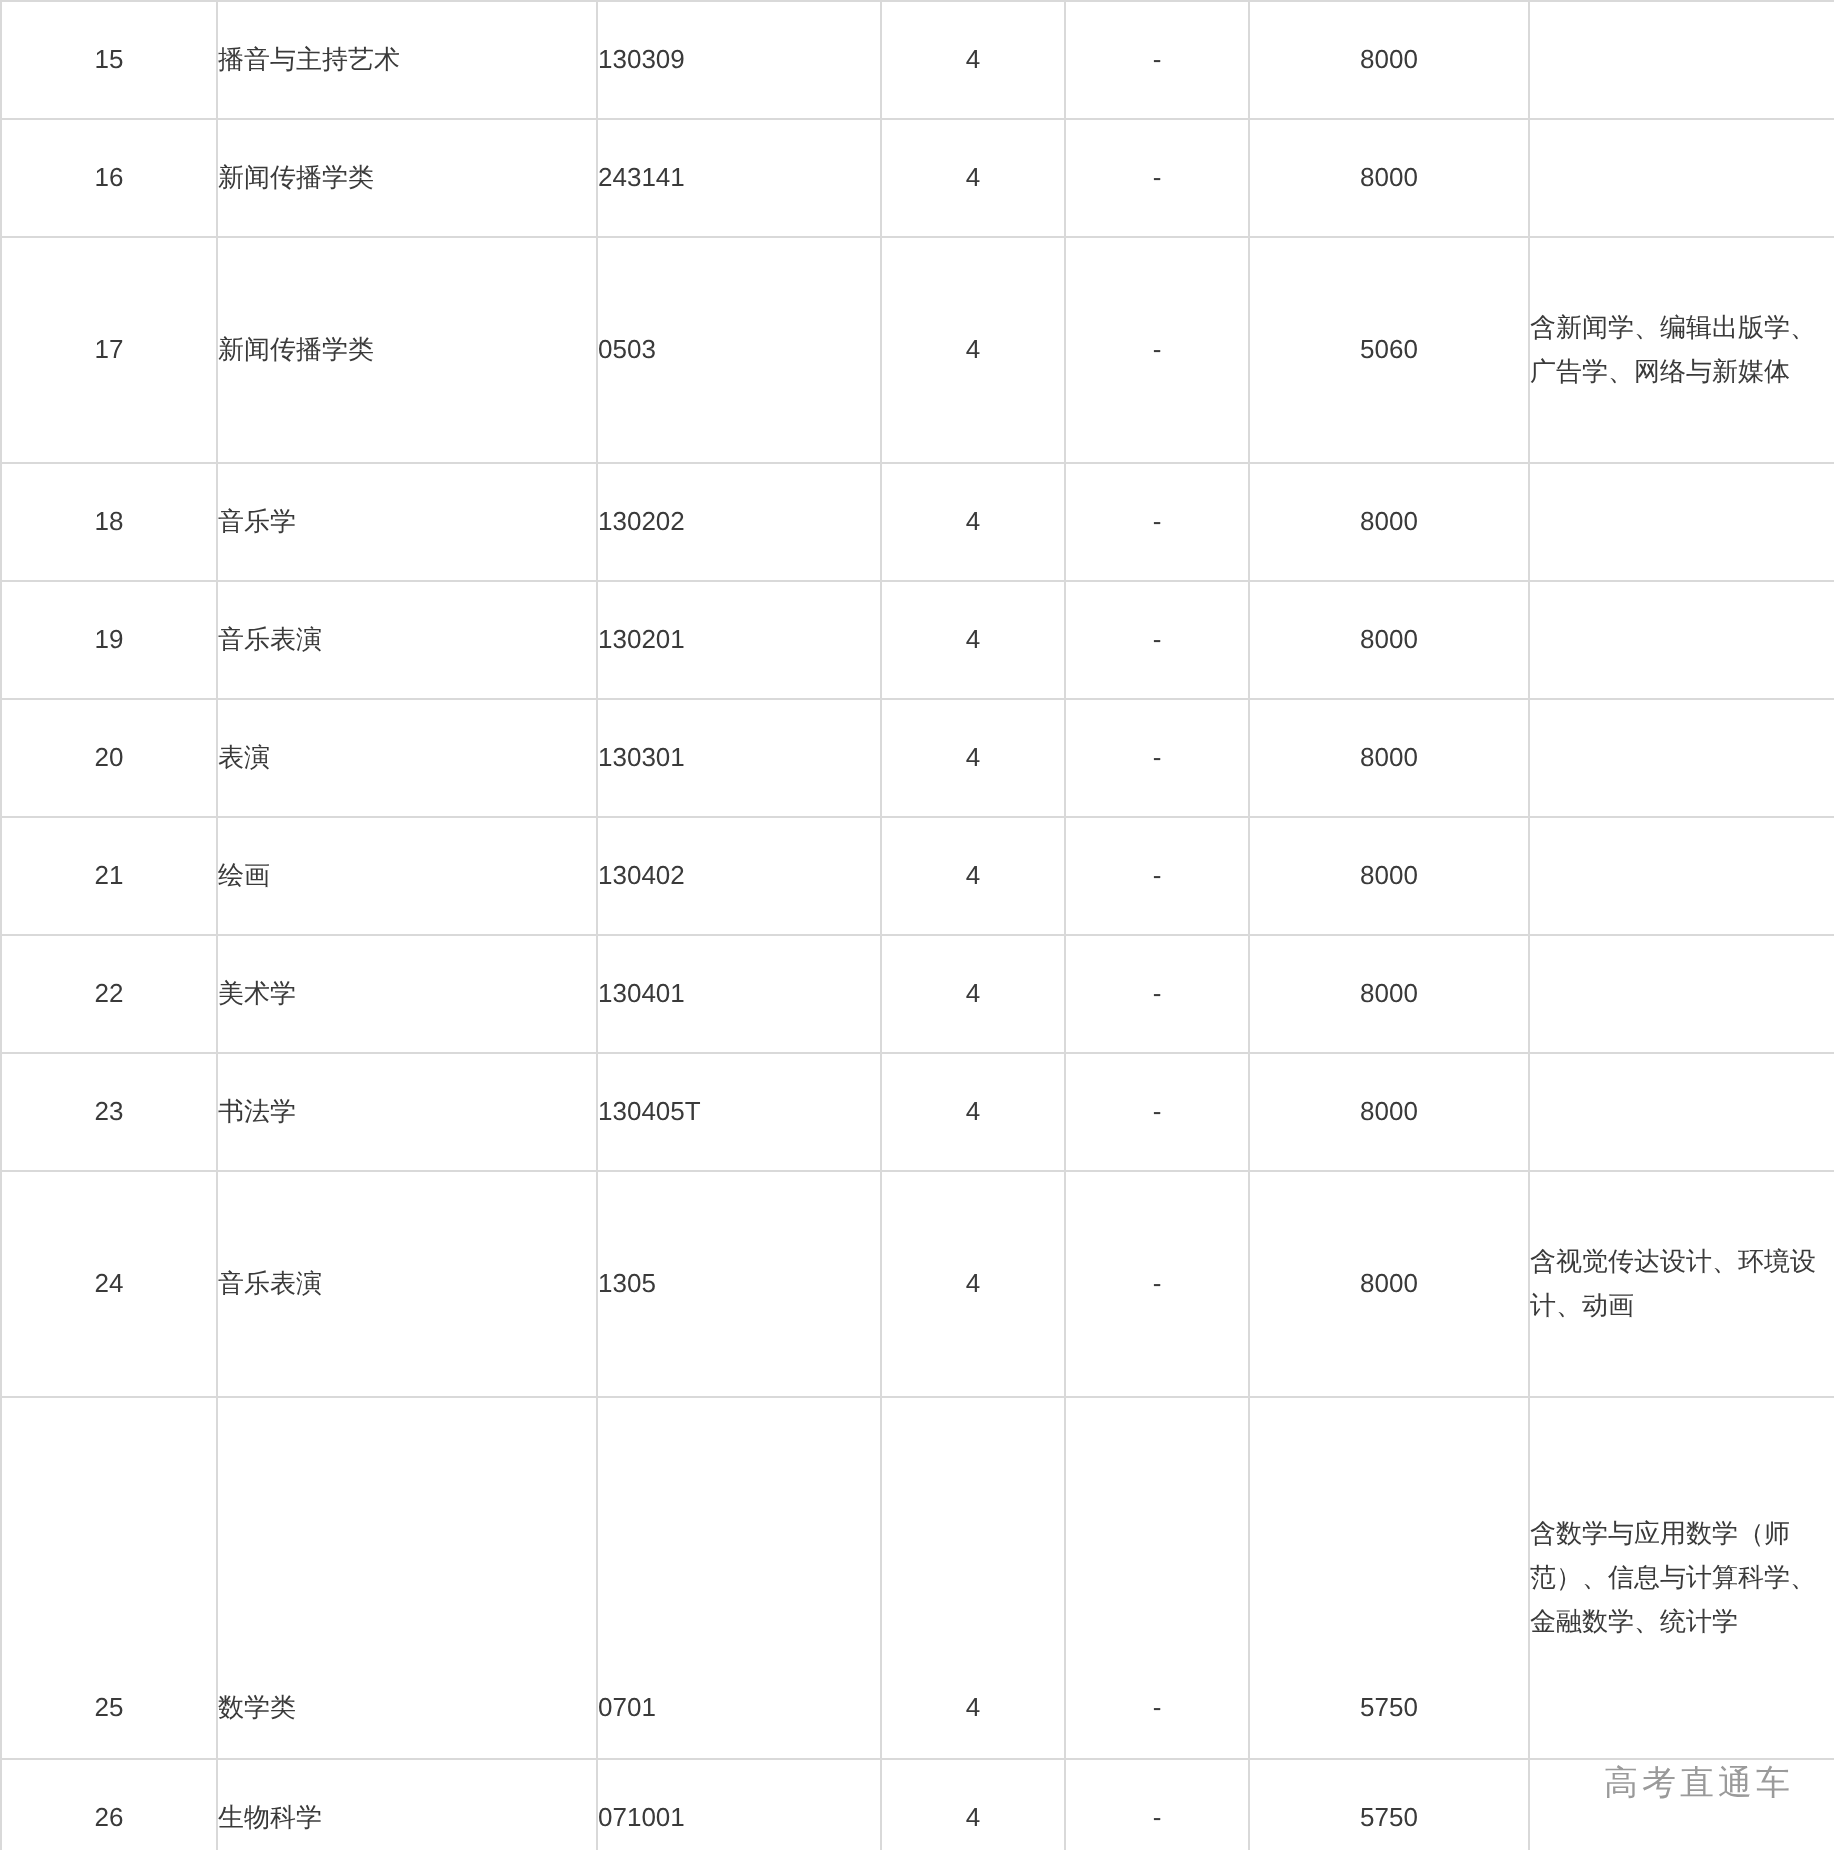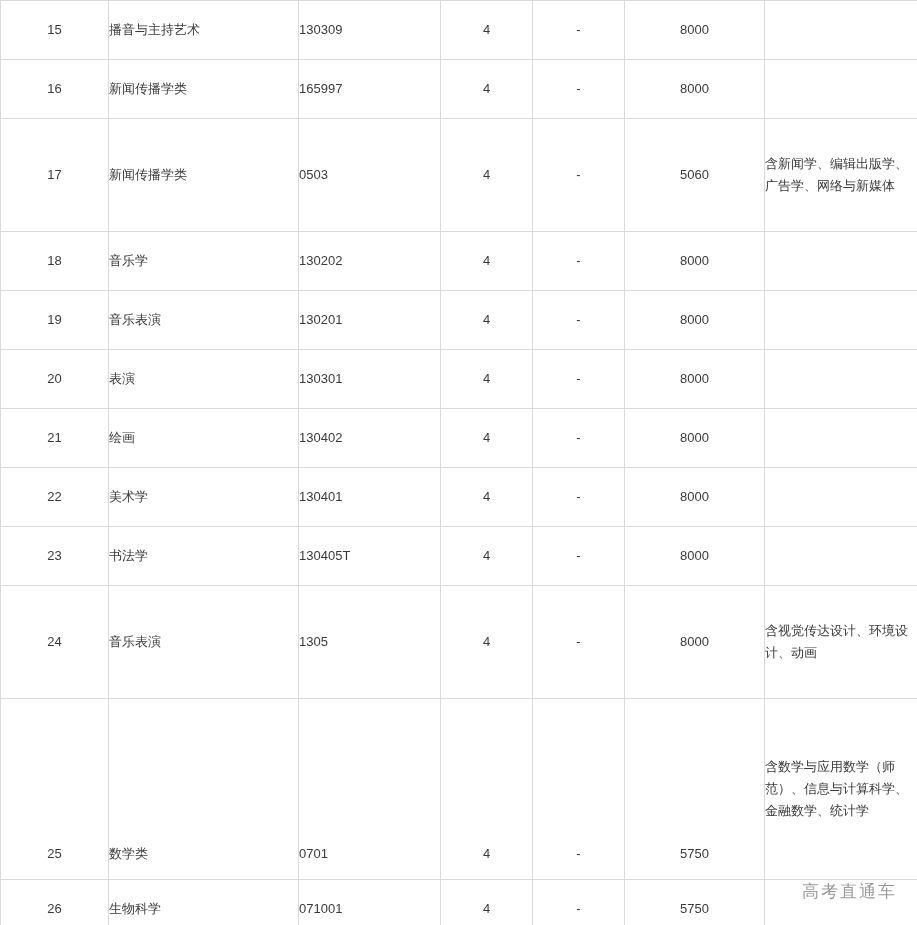--- a/index.html
+++ b/index.html
@@ -106,21 +106,21 @@
           <td class="name">播音与主持艺术</td>
           <td class="code">130309</td>
           <td class="years">4</td>
           <td class="dash">-</td>
           <td class="fee">8000</td>
           <td class="remark"></td>
         </tr>
         <tr class="r-short">
           <td class="idx">16</td>
           <td class="name">新闻传播学类</td>
-          <td class="code">165997</td>
+          <td class="code">243141</td>
           <td class="years">4</td>
           <td class="dash">-</td>
           <td class="fee">8000</td>
           <td class="remark"></td>
         </tr>
         <tr class="r-tall">
           <td class="idx">17</td>
           <td class="name">新闻传播学类</td>
           <td class="code">0503</td>
           <td class="years">4</td>

